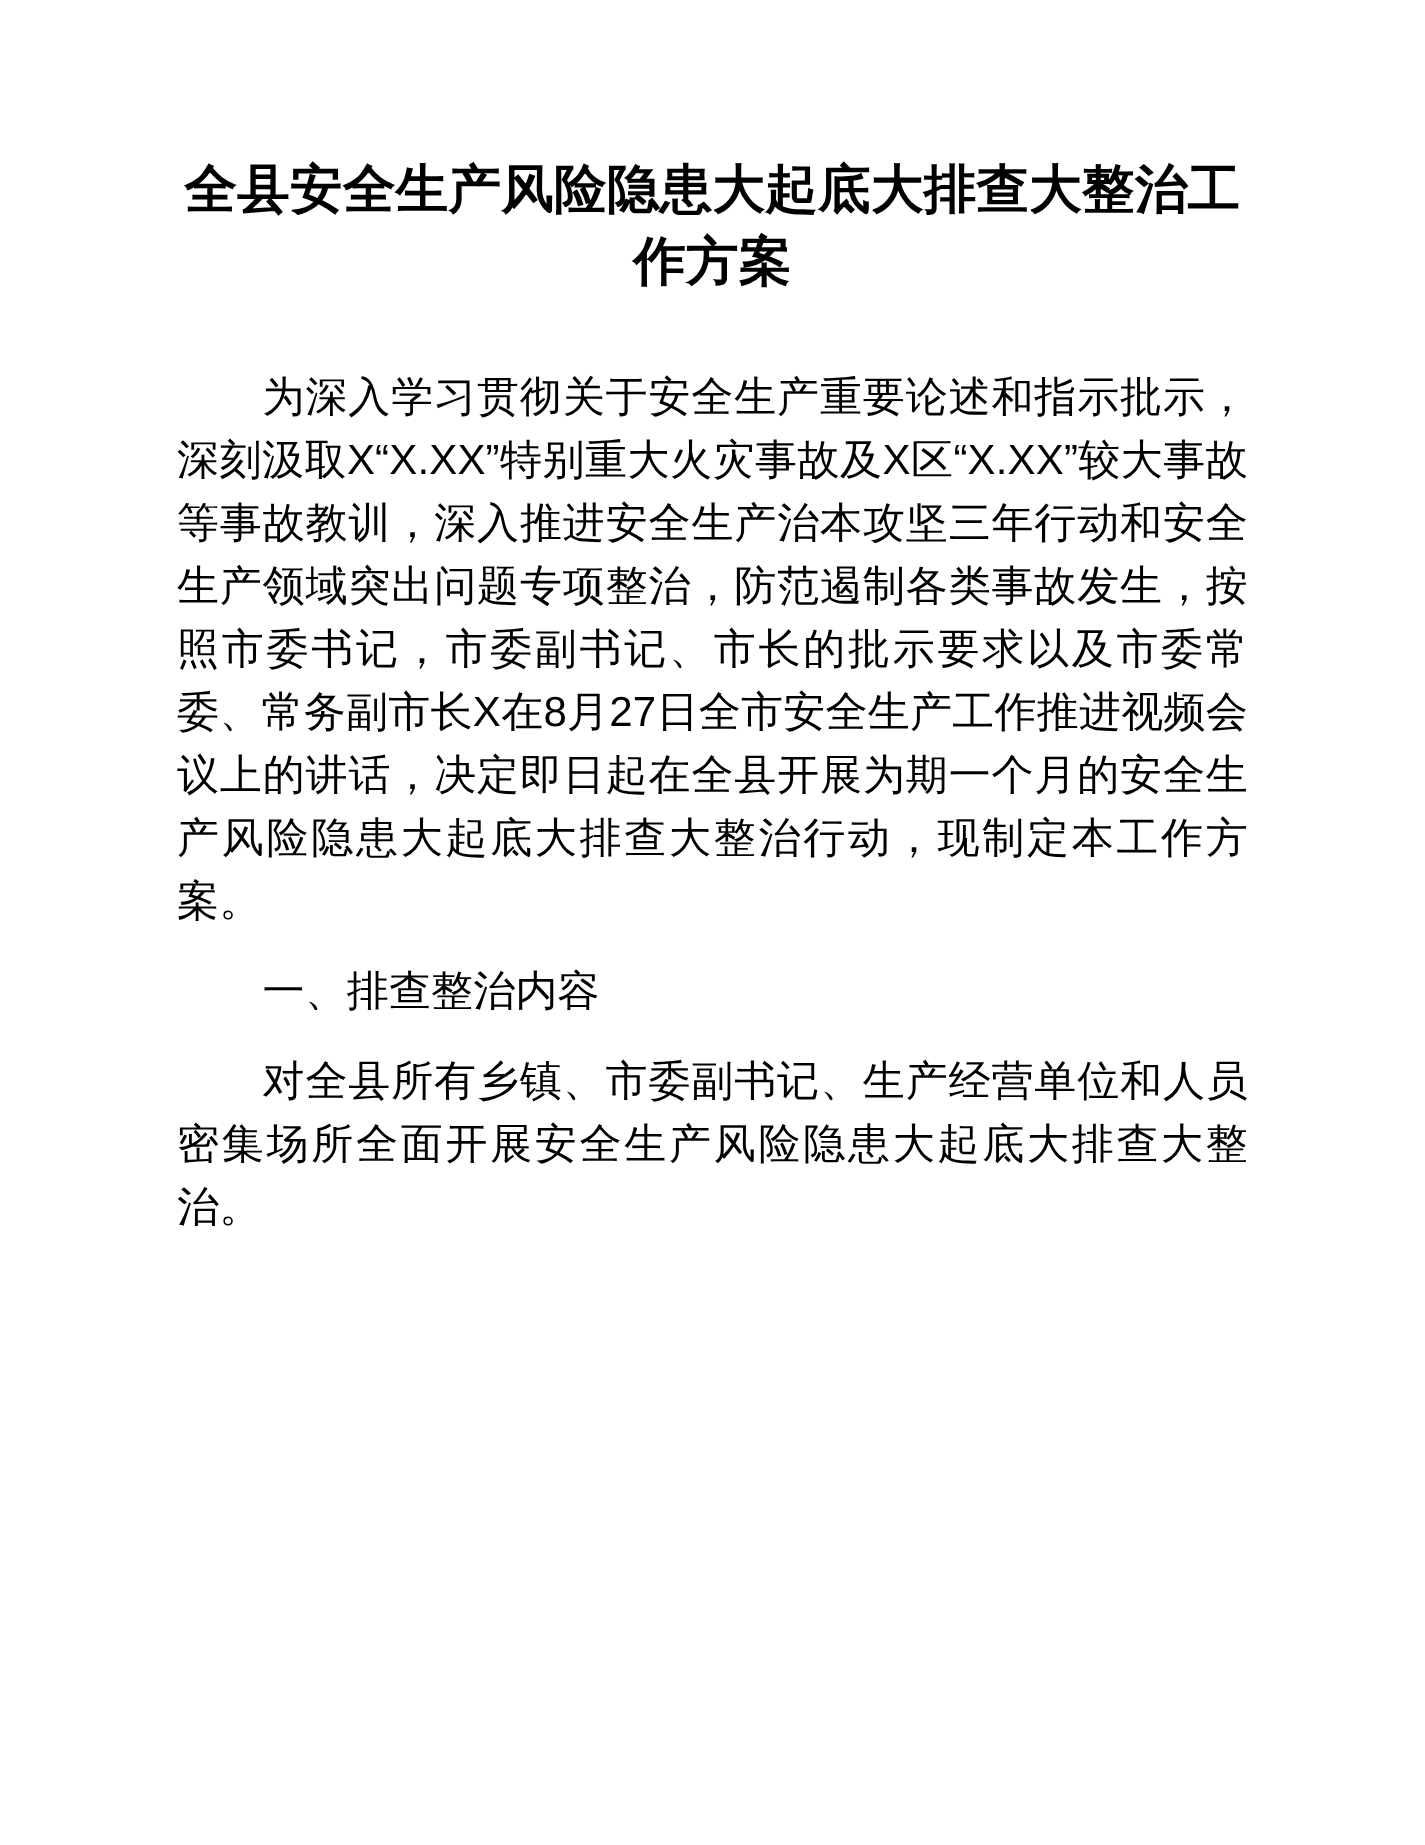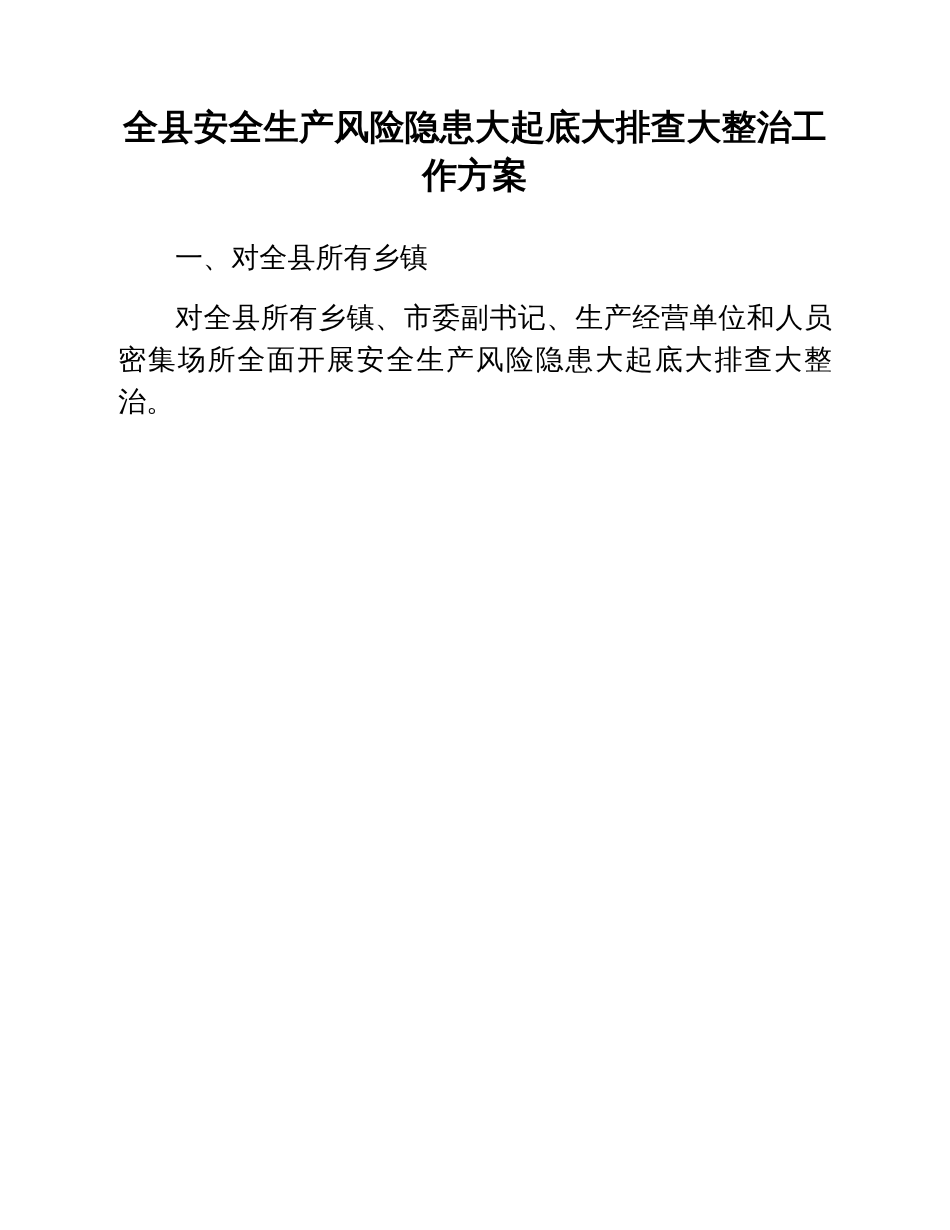--- a/index.html
+++ b/index.html
@@ -79,24 +79,25 @@
 </head>
 <body>
 
 <div class="page">
   <div class="content">
 
     <div class="doc-title">全县安全生产风险隐患大起底大排查大整治工作方案</div>
 
     <div class="gap-md"></div>
 
+    <p class="para first-body">为深入学习贯彻关于安全生产重要论述和指示批示，深刻汲取X“X.XX”特别重大火灾事故及X区“X.XX”较大事故等事故教训，深入推进安全生产治本攻坚三年行动和安全生产领域突出问题专项整治，防范遏制各类事故发生，按照市委书记，市委副书记、市长的批示要求以及市委常委、常务副市长X在8月27日全市安全生产工作推进视频会议上的讲话，决定即日起在全县开展为期一个月的安全生产风险隐患大起底大排查大整治行动，现制定本工作方案。</p>
 
     <div class="gap-sm"></div>
 
-    <p class="heading-num">一、对全县所有乡镇</p>
+    <p class="heading-num">一、排查整治内容</p>
 
     <div class="gap-sm"></div>
 
     <p class="para">对全县所有乡镇、市委副书记、生产经营单位和人员密集场所全面开展安全生产风险隐患大起底大排查大整治。</p>
 
     <div class="gap-lg"></div>
 
 
   </div>
 </div>

